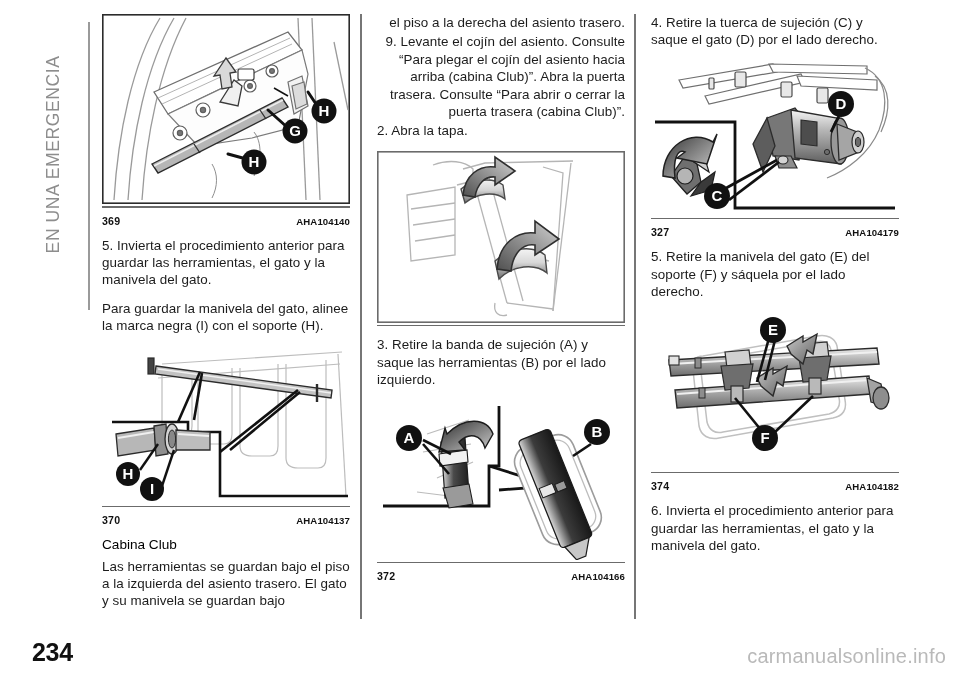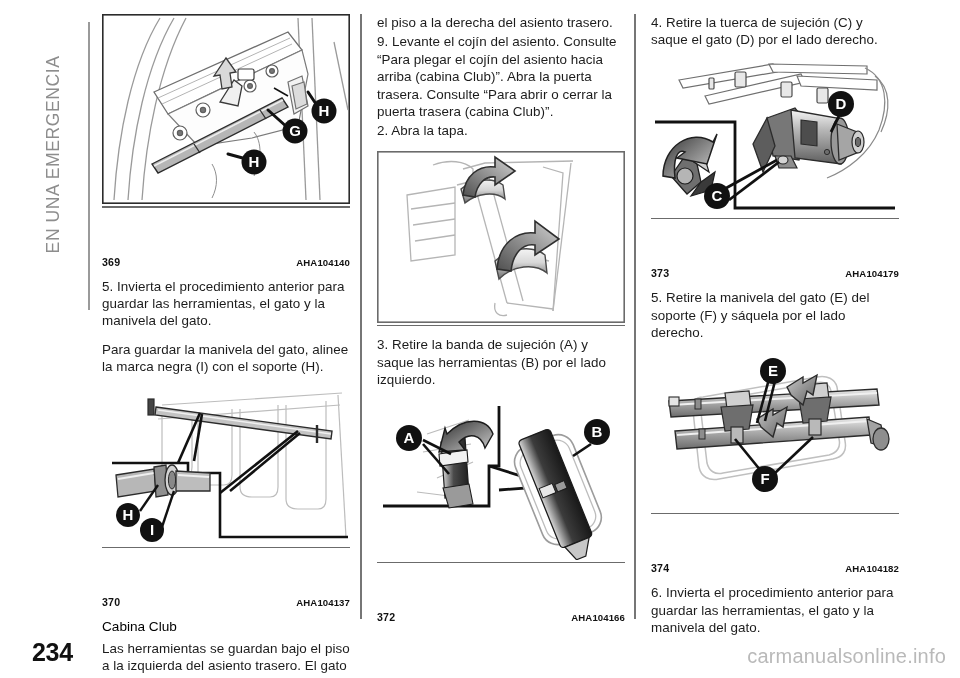--- a/index.html
+++ b/index.html
@@ -83,21 +83,21 @@
   .divider-v.d2 { left: 634px; }
 
   
   p.body {
     margin: 0 0 11px 0;
     font-size: 13.4px;
     line-height: 17.4px;
     color: #1c1c1c;
     letter-spacing: 0.05px;
   }
-  p.body.tight { margin-bottom: 2px; }
+  p.body.tight { margin-bottom: 2px; text-align: right; }
   h3.subhead {
     margin: 0 0 4px 0;
     font-size: 13.6px;
     line-height: 17.4px;
     font-weight: normal;
     color: #000;
   }
 
   
   .figure {
@@ -113,25 +113,24 @@
   .fig-rule {
     width: 100%;
     height: 1.6px;
     background: #6b6b6b;
     margin-top: 2px;
   }
   .fig-caption {
     display: flex;
     justify-content: space-between;
     align-items: baseline;
-    padding-top: 16px;
+    padding-top: 7px;
     font-size: 10.6px;
     font-weight: bold;
     color: #111;
-    margin-top: 32px;
   }
   .fig-caption .fig-num { letter-spacing: 0.2px; }
   .fig-caption .fig-code { letter-spacing: 0.1px; font-size: 9.6px; }
 
   
   .watermark {
     position: absolute;
     right: 14px;
     bottom: 10px;
     font-size: 20px;
@@ -537,21 +536,21 @@
             <text class="cal-letter" x="66" y="141">C</text>
           </g>
           <g>
             <circle class="cal-circle" cx="190" cy="44" r="13"></circle>
             <text class="cal-letter" x="190" y="49">D</text>
           </g>
         </svg>
       </div>
       <div class="fig-rule"></div>
       <div class="fig-caption">
-        <span class="fig-num">373</span>
+        <span class="fig-num">327</span>
         <span class="fig-code">AHA104179</span>
       </div>
     </div>
 
     <p class="body">5. Retire la manivela del gato (E) del soporte (F) y sáquela por el lado derecho.</p>
 
     <div class="figure">
       <div class="fig-canvas">
         <svg class="illus" width="248" height="158" viewBox="0 0 248 158">
           <rect x="0" y="0" width="248" height="158" fill="#fff"></rect>

